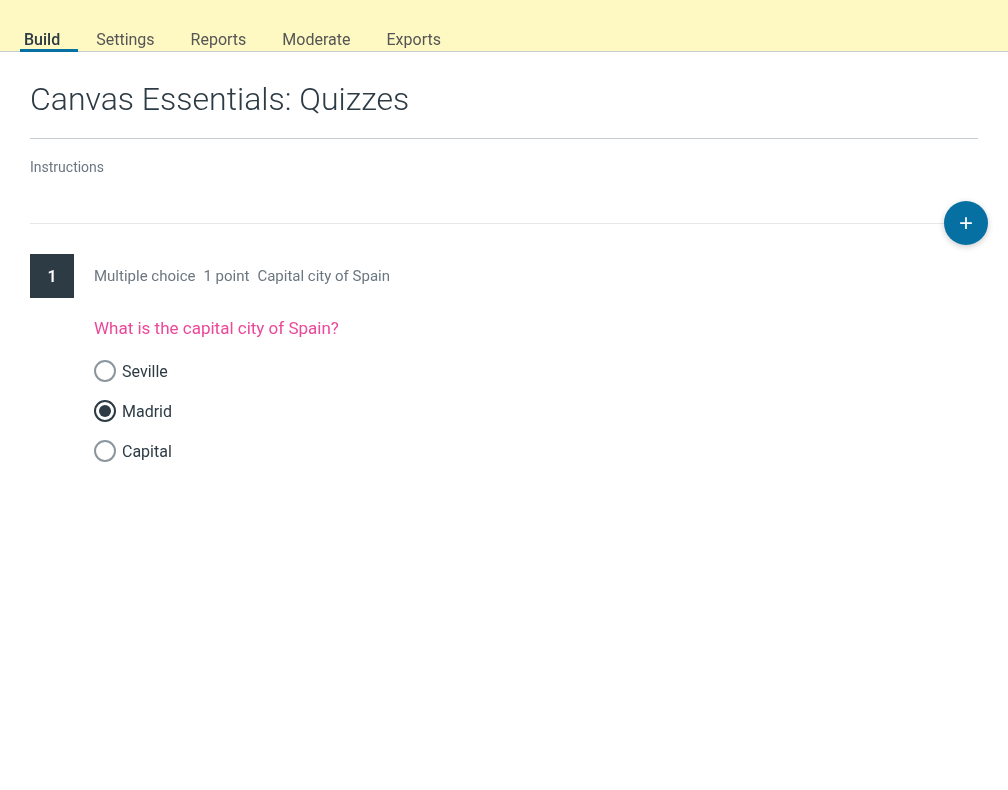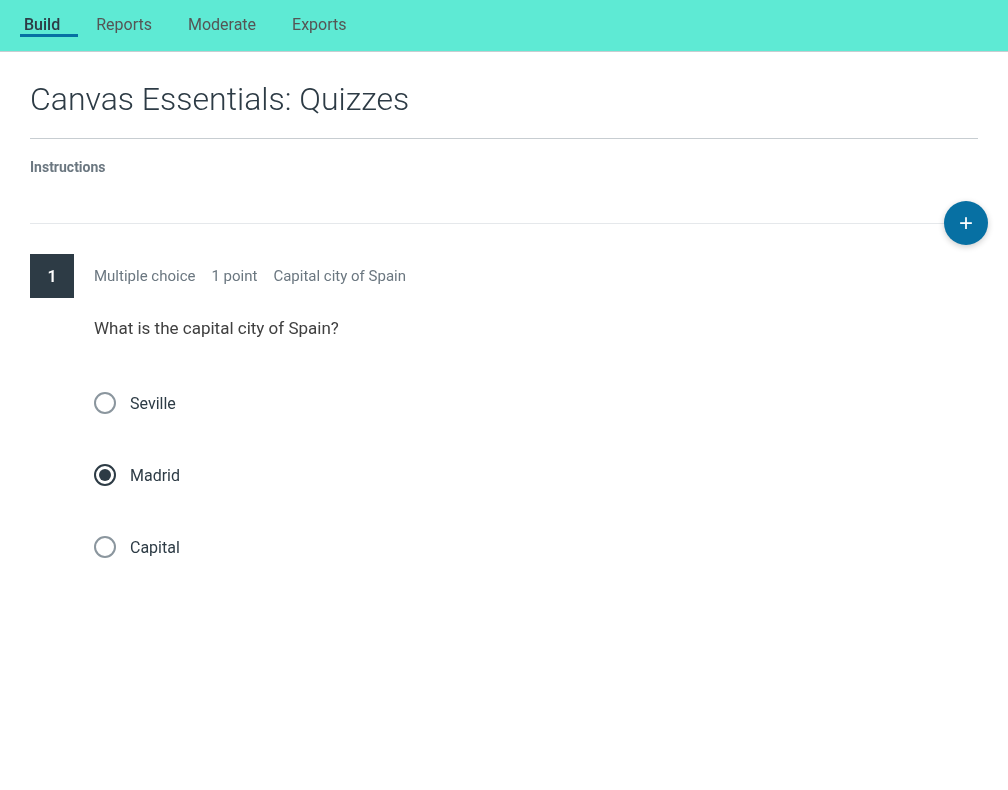--- a/index.html
+++ b/index.html
@@ -13,24 +13,24 @@
       background: #fff;
       color: #2d3b45;
       width: 1008px;
       min-height: 790px;
       overflow-x: hidden;
     }
 
     
     .top-nav {
       display: flex;
-      align-items: center;
+      align-items: flex-end;
       border-bottom: 1px solid #c7cdd1;
       padding: 0 20px;
-      background: #5eead4;
+      background: #fef9c3;
       height: 52px;
     }
 
     .nav-tab {
       display: flex;
       align-items: center;
       padding: 0 18px;
       font-size: 16px;
       color: #555;
       cursor: pointer;
@@ -65,21 +65,21 @@
     
     .instructions-section {
       padding: 20px 0 30px 0;
       border-bottom: 1px solid #e5e8eb;
       position: relative;
     }
 
     .instructions-label {
       font-size: 14px;
       color: #6b7780;
-      font-weight: 700;
+      font-weight: 400;
       margin-bottom: 18px;
       text-transform: none;
     }
 
     .instructions-text {
       font-size: 16px;
       color: #2d3b45;
       line-height: 1.5;
     }
 
@@ -128,55 +128,54 @@
       height: 44px;
       display: flex;
       align-items: center;
       justify-content: center;
       flex-shrink: 0;
       margin-right: 20px;
     }
 
     .question-meta {
       display: flex;
-      gap: 16px;
+      gap: 8px;
       align-items: flex-start;
       color: #6b7780;
       font-size: 15px;
     }
 
     .question-meta span {
       color: #6b7780;
     }
 
     
     .question-body {
       padding: 0 10px 0 64px;
     }
 
     .question-text {
       font-size: 17px;
-      color: #404040;
+      color: #ec4899;
       margin-bottom: 22px;
       font-weight: 400;
     }
 
     
     .radio-options {
       display: flex;
       flex-direction: column;
       gap: 18px;
     }
 
     .radio-option {
       display: flex;
       align-items: center;
-      gap: 14px;
+      gap: 6px;
       cursor: pointer;
-      margin-top: 32px;
     }
 
     .radio-circle {
       width: 22px;
       height: 22px;
       border-radius: 50%;
       border: 2px solid #8b969e;
       display: flex;
       align-items: center;
       justify-content: center;
@@ -199,20 +198,21 @@
     .radio-label {
       font-size: 16px;
       color: #2d3b45;
     }
   </style>
 </head>
 <body>
 
 <nav class="top-nav">
   <a class="nav-tab active">Build</a>
+  <a class="nav-tab">Settings</a>
   <a class="nav-tab">Reports</a>
   <a class="nav-tab">Moderate</a>
   <a class="nav-tab">Exports</a>
 </nav>
 
 <div class="page-content">
   <h1 class="page-title">Canvas Essentials: Quizzes</h1>
 
   <div class="instructions-section">
     <div class="instructions-label">Instructions</div>

